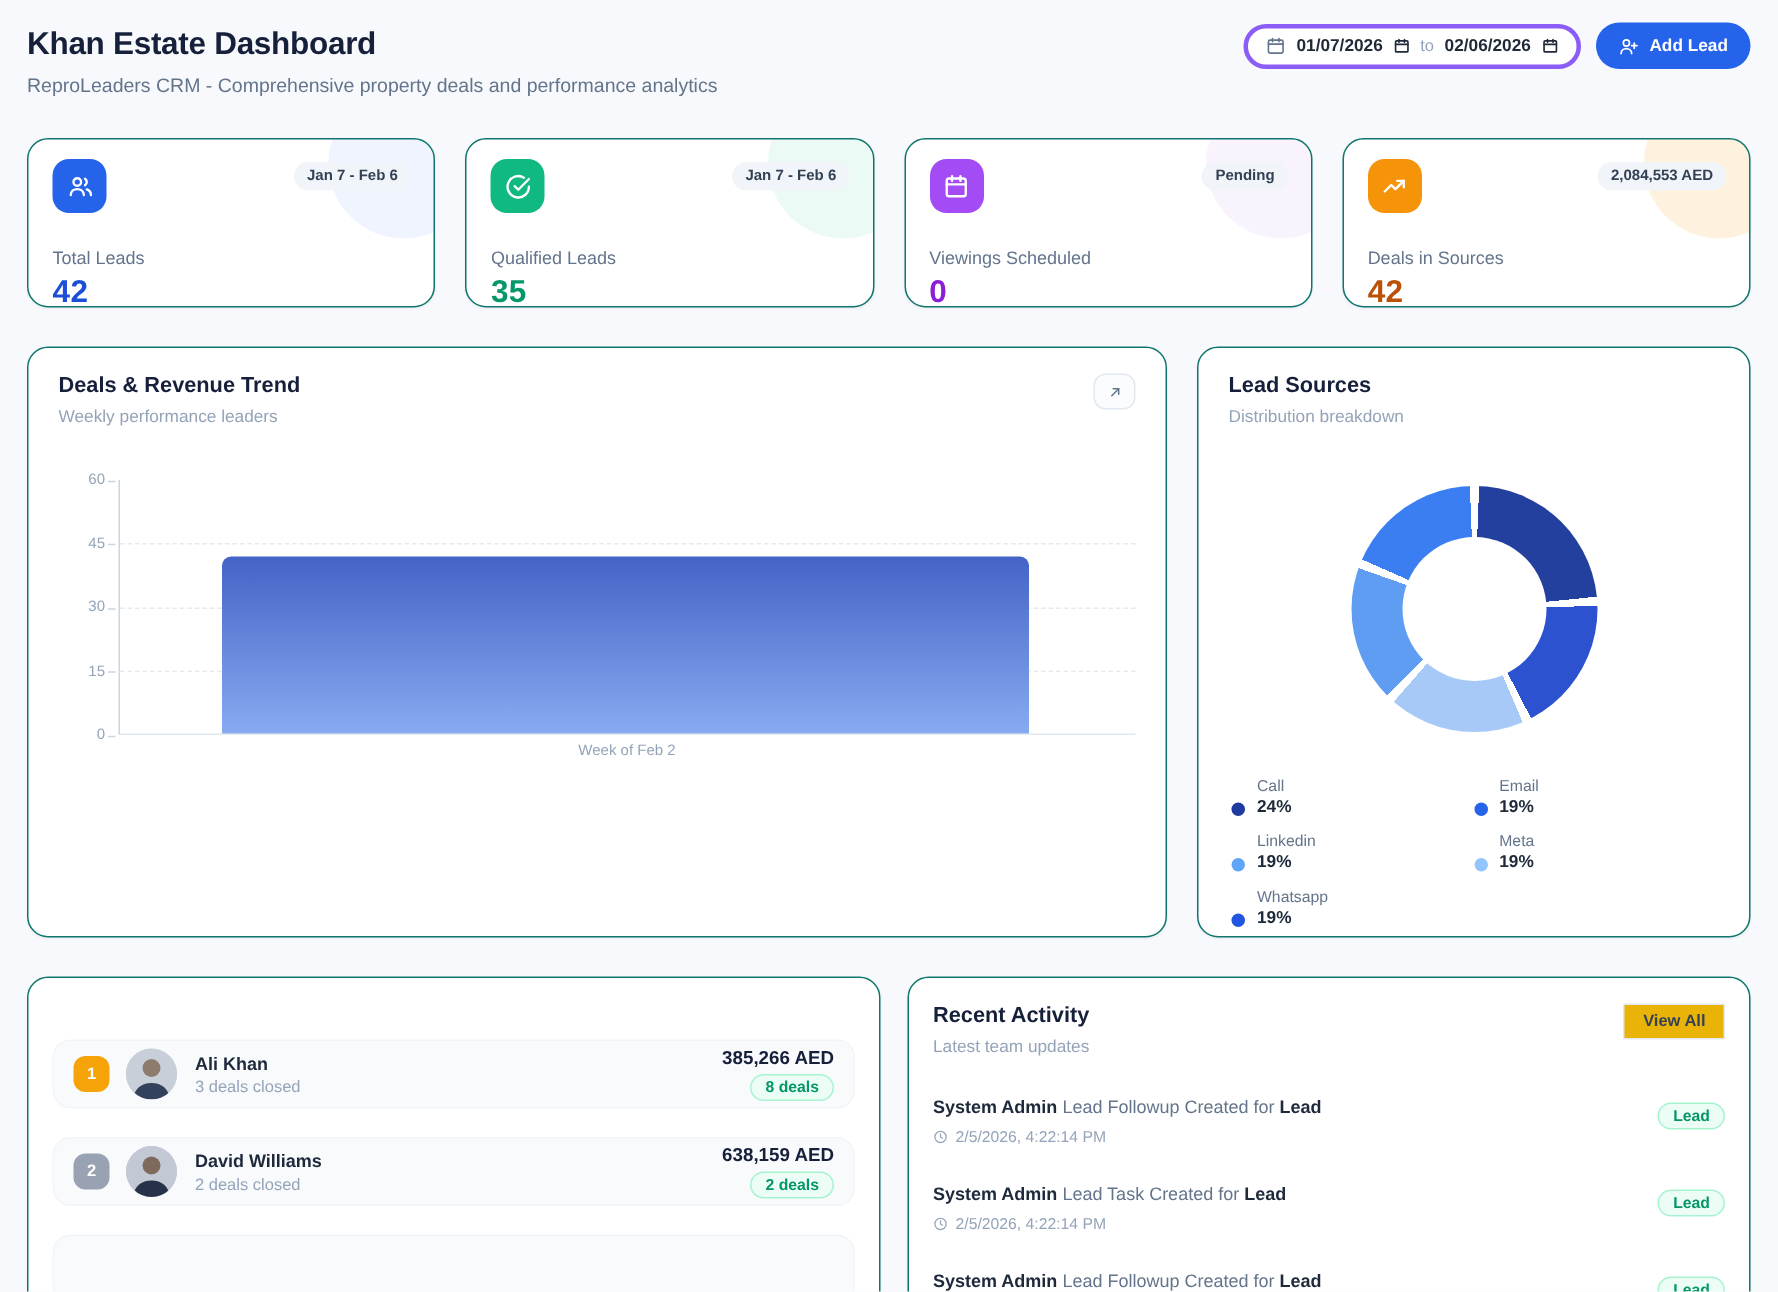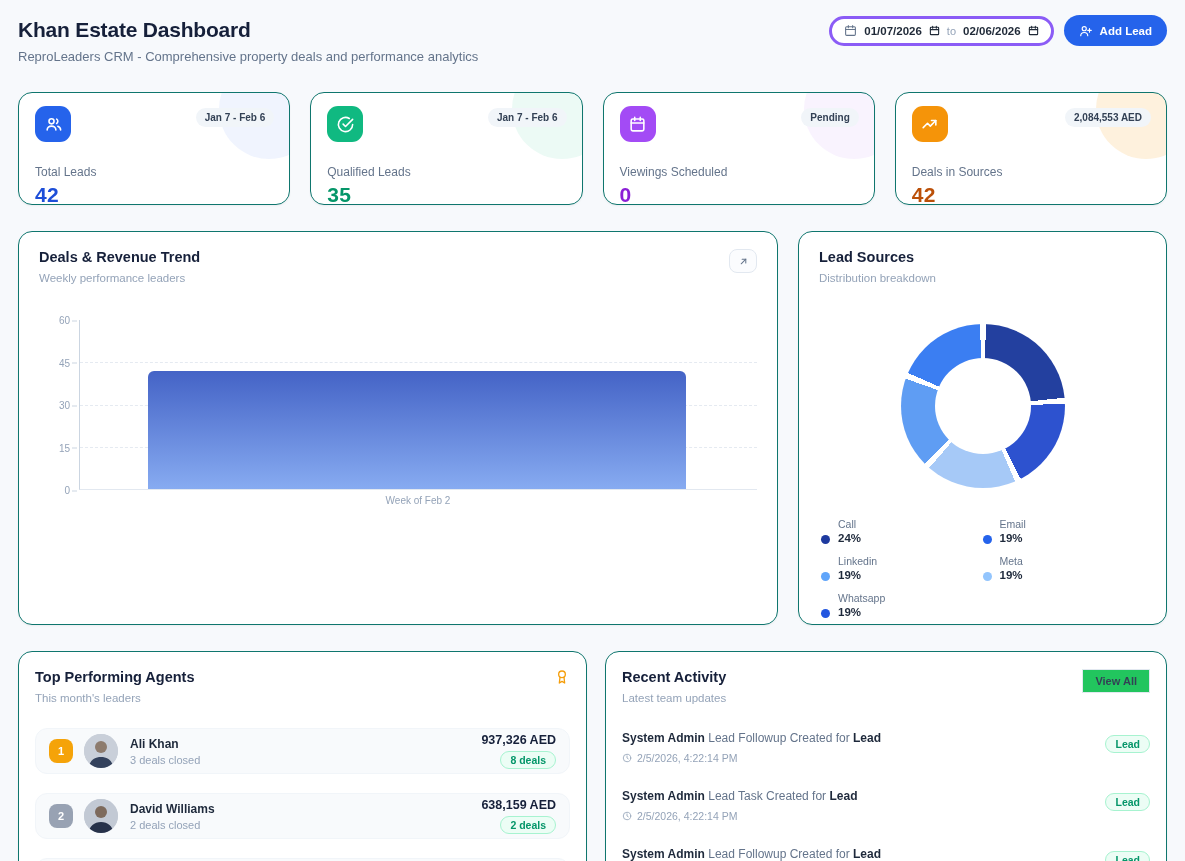--- a/index.html
+++ b/index.html
@@ -89,21 +89,21 @@
   .legend { display:grid; grid-template-columns:1fr 1fr; row-gap:11px; margin-top:30px; padding:0 2px; }
   .legend-item { display:flex; gap:8px; align-items:flex-end; }
   .legend-dot { width:9px; height:9px; border-radius:50%; margin-top:7px; flex:none; }
   .legend-label { font-size:10.5px; color:#64748b; }
   .legend-pct { font-size:11.5px; font-weight:bold; color:#1e293b; margin-top:2px; }
   
   .bottom-row { display:grid; grid-template-columns:569px 562px; gap:18px; margin-top:26px; }
   .bottom-row .card { padding:17px 16px; height:340px; }
   .award-ico { color:#f59e0b; }
   .view-all-btn {
-    border:1px solid #e2e8f0; background:#22c55e; color:#334155; border-radius:1px;
+    border:1px solid #e2e8f0; background:#eab308; color:#334155; border-radius:1px;
     font-size:11px; font-weight:bold; padding:5px 12px; cursor:pointer; font-family:inherit;text-align:center;
   }
   .agent-list { margin-top:24px; }
   .agent-row {
     background:#f8fafc; border:1px solid #f1f5f9; border-radius:12px;
     display:flex; align-items:center; padding:6px 13px; height:46px; margin-bottom:19px;
   }
   .rank-badge {
     width:24px; height:24px; border-radius:8px; color:#fff; font-size:11px; font-weight:bold;
     display:flex; align-items:center; justify-content:center; flex:none;
@@ -305,49 +305,37 @@
         <div class="legend-pct">19%</div>
           </span>
       </div>
     </div>
   </div>
 </div>
 
 <div class="bottom-row">
 
   <div class="card">
-    <div class="card-head">
-      <div>
-        <div class="card-title">Top Performing Agents</div>
-        <div class="card-subtitle">This month's leaders</div>
-      </div>
-      <span class="award-ico">
-        <svg width="16" height="16" viewBox="0 0 24 24" fill="none" stroke="#f59e0b" stroke-width="2" stroke-linecap="round" stroke-linejoin="round">
-            <circle cx="12" cy="8" r="5"></circle>
-            <path d="M9 12.5L8 21l4-2.5L16 21l-1-8.5"></path>
-          </svg>
-      </span>
-    </div>
     <div class="agent-list">
 
       <div class="agent-row">
         <div class="rank-badge r1">1</div>
         <div class="avatar">
           <svg width="34" height="34" viewBox="0 0 34 34">
               <rect width="34" height="34" fill="#c9cfd9"></rect>
               <circle cx="17" cy="13" r="6" fill="#8d7b6d"></circle>
               <path d="M5 34c0-7 5.4-11 12-11s12 4 12 11z" fill="#33415c"></path>
             </svg>
         </div>
         <div class="agent-info">
           <div class="agent-name">Ali Khan</div>
           <div class="agent-sub">3 deals closed</div>
         </div>
         <div class="agent-right">
-          <div class="agent-amount">937,326 AED</div>
+          <div class="agent-amount">385,266 AED</div>
           <span class="pill-green">8 deals</span>
         </div>
       </div>
 
       <div class="agent-row">
         <div class="rank-badge r2">2</div>
         <div class="avatar">
           <svg width="34" height="34" viewBox="0 0 34 34">
               <rect width="34" height="34" fill="#c2c9d4"></rect>
               <circle cx="17" cy="13" r="6" fill="#7d6a5c"></circle>

